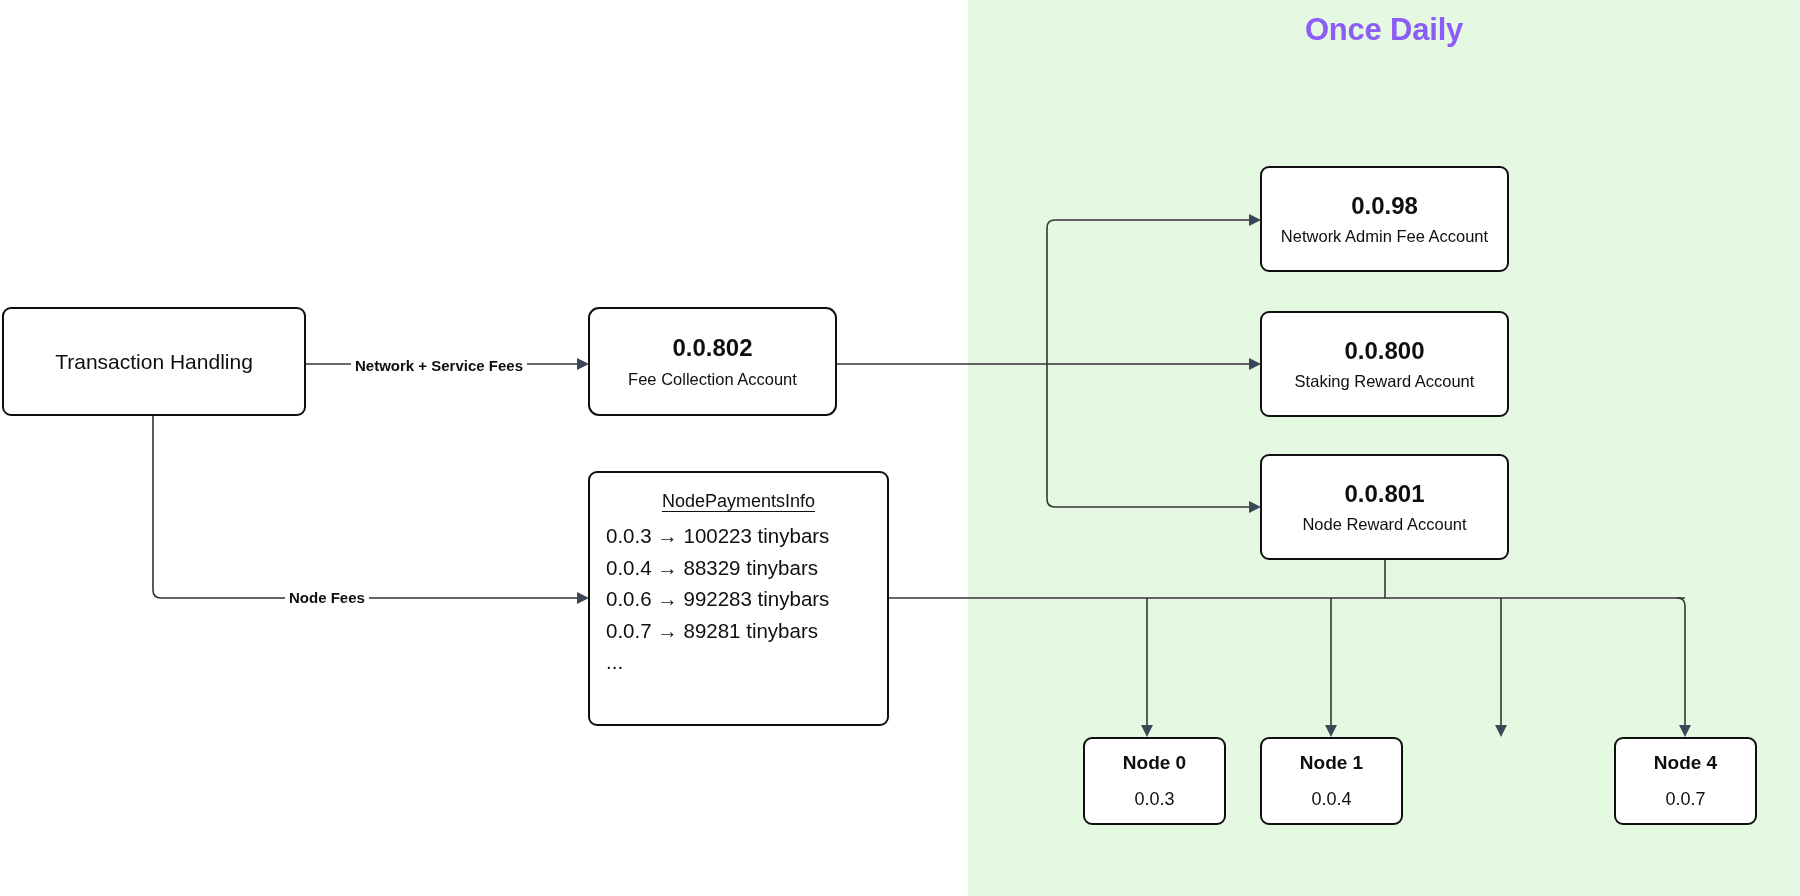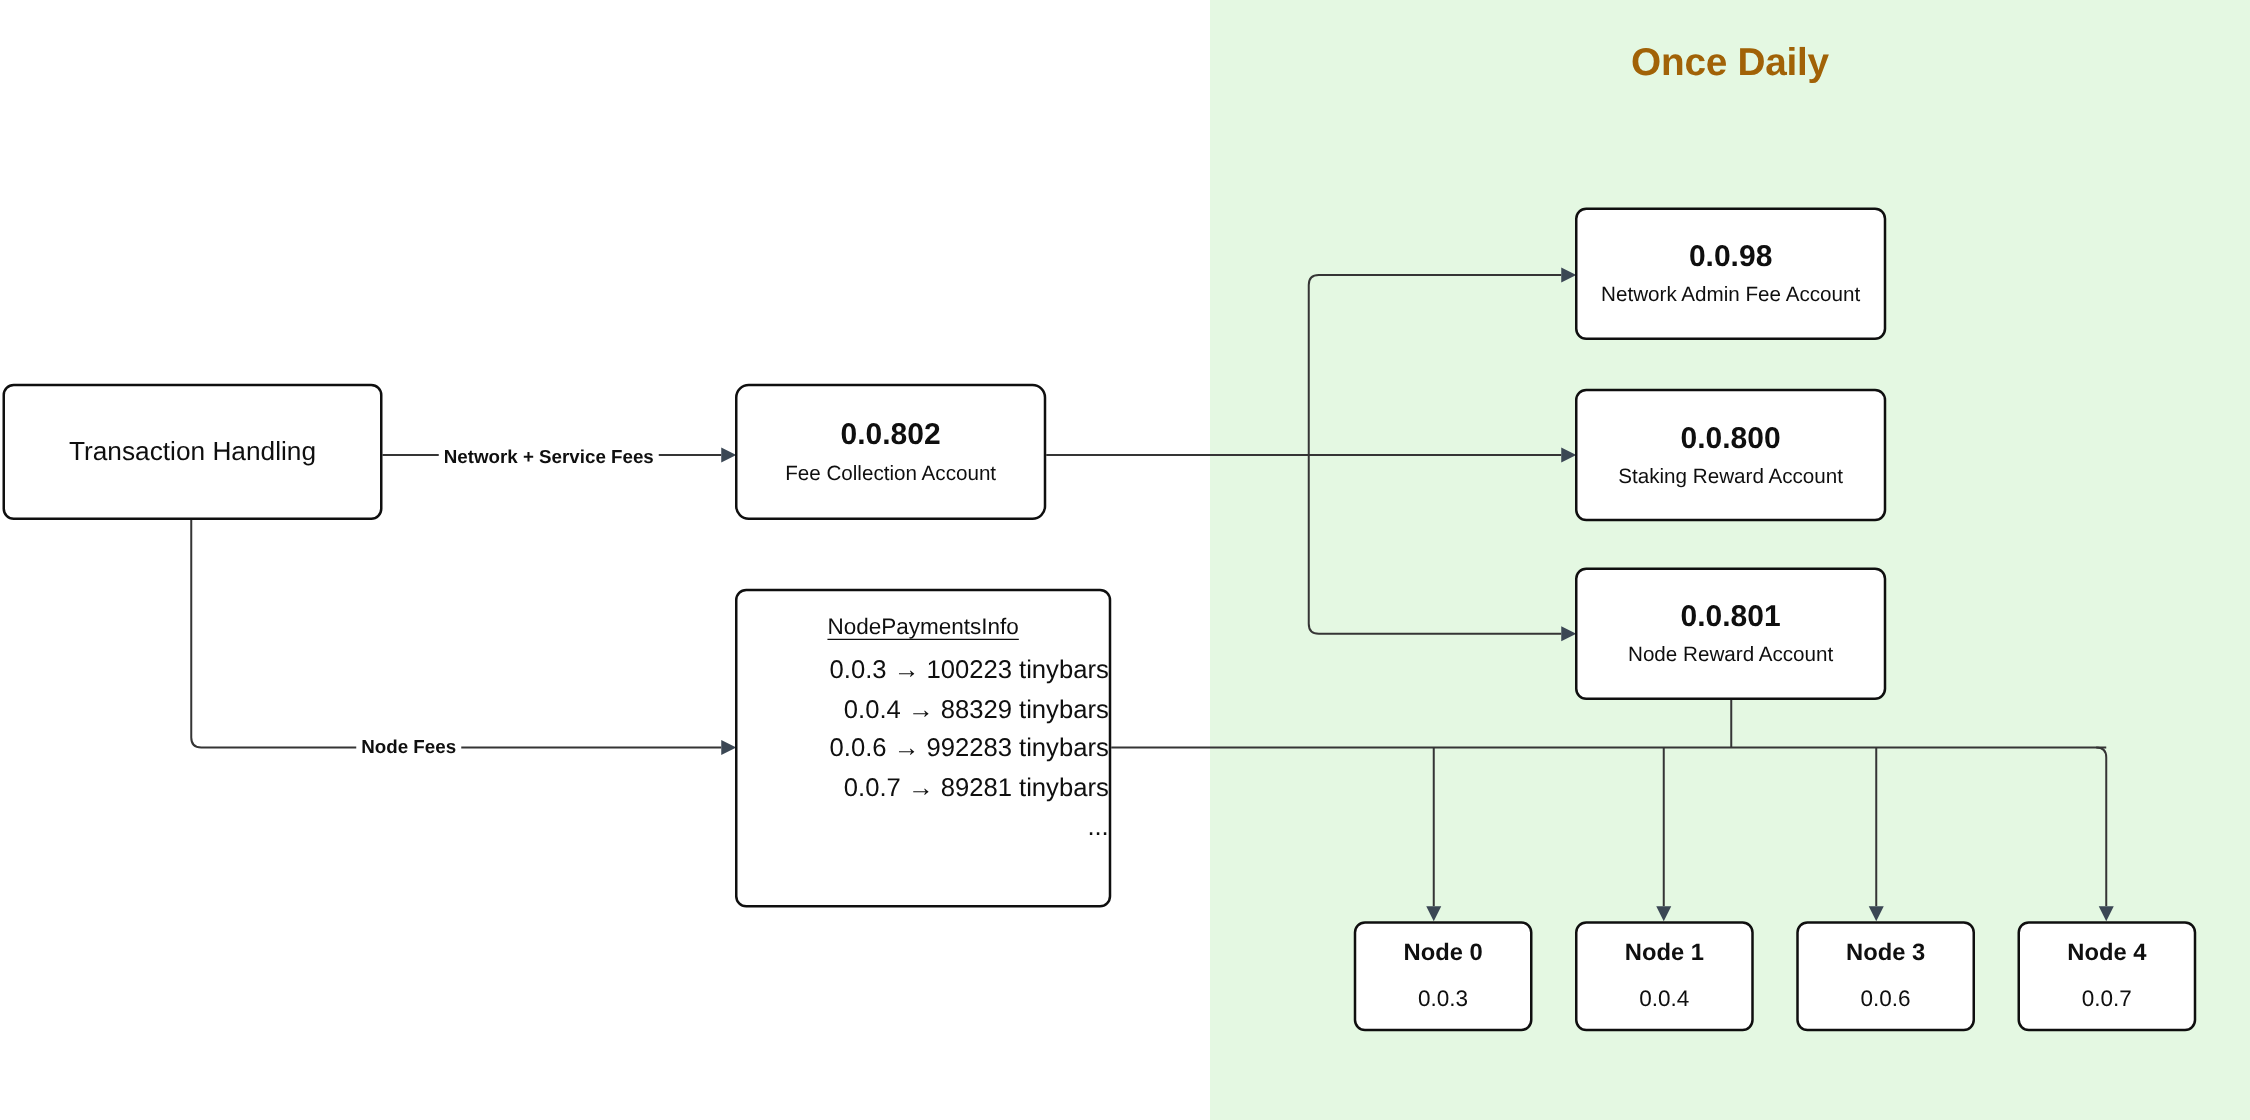--- a/index.html
+++ b/index.html
@@ -24,26 +24,26 @@
     position: absolute;
     left: 968px;
     top: 0px;
     width: 832px;
     height: 896px;
     background: #e4f8e2;
   }
   .daily-title {
     position: absolute;
     left: 968px;
-    top: 32px;
+    top: 12px;
     width: 832px;
     text-align: center;
     font-size: 31px;
     font-weight: bold;
-    color: #a16207;
+    color: #8b5cf6;
     letter-spacing: -0.2px;
   }
   
   .box {
     position: absolute;
     box-sizing: border-box;
     background: #ffffff;
     border: 2px solid #0f0f0f;
     border-radius: 9px;
     display: flex;
@@ -91,21 +91,21 @@
     font-size: 18px;
     color: #0f0f0f;
     text-decoration: underline;
     text-underline-offset: 4px;
     margin-bottom: 8px;
   }
   .npi-rows {
     width: 100%;
     padding-left: 16px;
     box-sizing: border-box;
-    text-align: right;
+    text-align: left;
   }
   .npi-row {
     font-size: 20.5px;
     color: #0f0f0f;
     line-height: 1.54;
     white-space: nowrap;
   }
   
   #box-account-98  { left: 1260px; top: 166px; width: 249px; height: 106px; }
   #box-account-800 { left: 1260px; top: 311px; width: 249px; height: 106px; }
@@ -231,23 +231,19 @@
   <div class="box node-box" id="box-node-0">
     <div class="title-line">Node 0</div>
     <div class="sub-line">0.0.3</div>
   </div>
 
   <div class="box node-box" id="box-node-1">
     <div class="title-line">Node 1</div>
     <div class="sub-line">0.0.4</div>
   </div>
 
-  <div class="box node-box" id="box-node-3">
-    <div class="title-line">Node 3</div>
-    <div class="sub-line">0.0.6</div>
-  </div>
 
   <div class="box node-box" id="box-node-4">
     <div class="title-line">Node 4</div>
     <div class="sub-line">0.0.7</div>
   </div>
 
 </div>
 
 </body></html>

